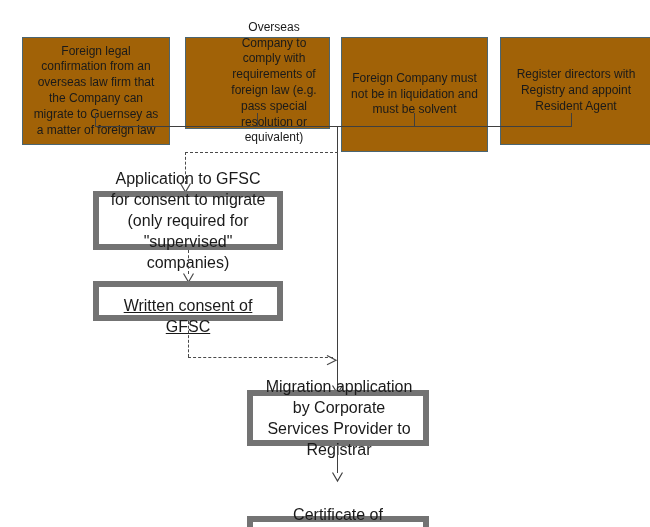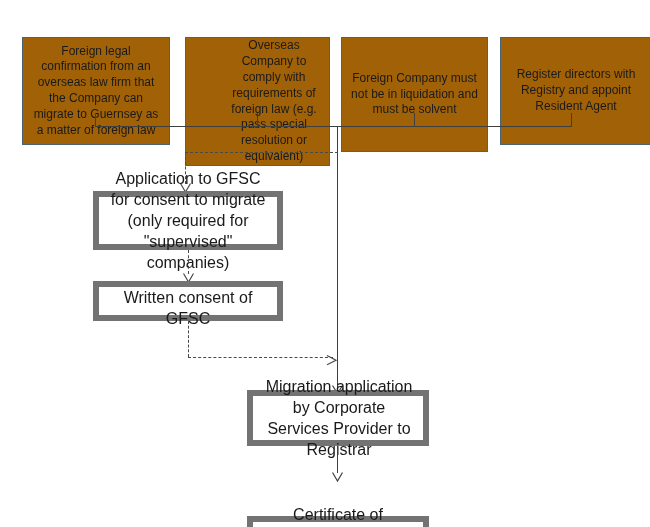--- a/index.html
+++ b/index.html
@@ -36,21 +36,22 @@
     margin-top: 32px;
   }
   .node.plain {
     background: #ffffff;
     border: 6px solid #737373;
     font-size: 16px;
     padding: 3px 6px;
   }
   .node.plain.top-align {
     align-items: flex-start;
-    padding-top: 0;
+    padding-top: 8px;
+    text-decoration: underline;
   }
   
   .hline {
     position: absolute;
     height: 0;
     border-top: 1px solid #3f3f3f;
   }
   .vline {
     position: absolute;
     width: 0;
@@ -67,21 +68,21 @@
     overflow: visible;
   }
 </style>
 </head>
 <body>
 
 <div id="canvas">
 
   <div class="node blue" style="left:22px; top:5px; width:148px; height:108px;">Foreign legal confirmation from an overseas law firm that the Company can migrate to Guernsey as a matter of foreign law</div>
 
-  <div class="node blue" style="left:185px; top:5px; width:145px; height:129px;padding-left:39px;">Overseas Company to comply with requirements of foreign law (e.g. pass special resolution or equivalent)</div>
+  <div class="node blue" style="left:185px; top:5px; width:145px; height:92px;padding-left:39px;">Overseas Company to comply with requirements of foreign law (e.g. pass special resolution or equivalent)</div>
 
   <div class="node blue" style="left:341px; top:5px; width:147px; height:115px;">Foreign Company must not be in liquidation and must be solvent</div>
 
   <div class="node blue" style="left:500px; top:5px; width:152px; height:108px;">Register directors with Registry and appoint Resident Agent</div>
 
   <div class="vline" style="left:95px; top:113px; height:13px;"></div>
   <div class="vline" style="left:257px; top:113px; height:13px;"></div>
   <div class="vline" style="left:414px; top:113px; height:13px;"></div>
   <div class="vline" style="left:571px; top:113px; height:13px;"></div>
 

